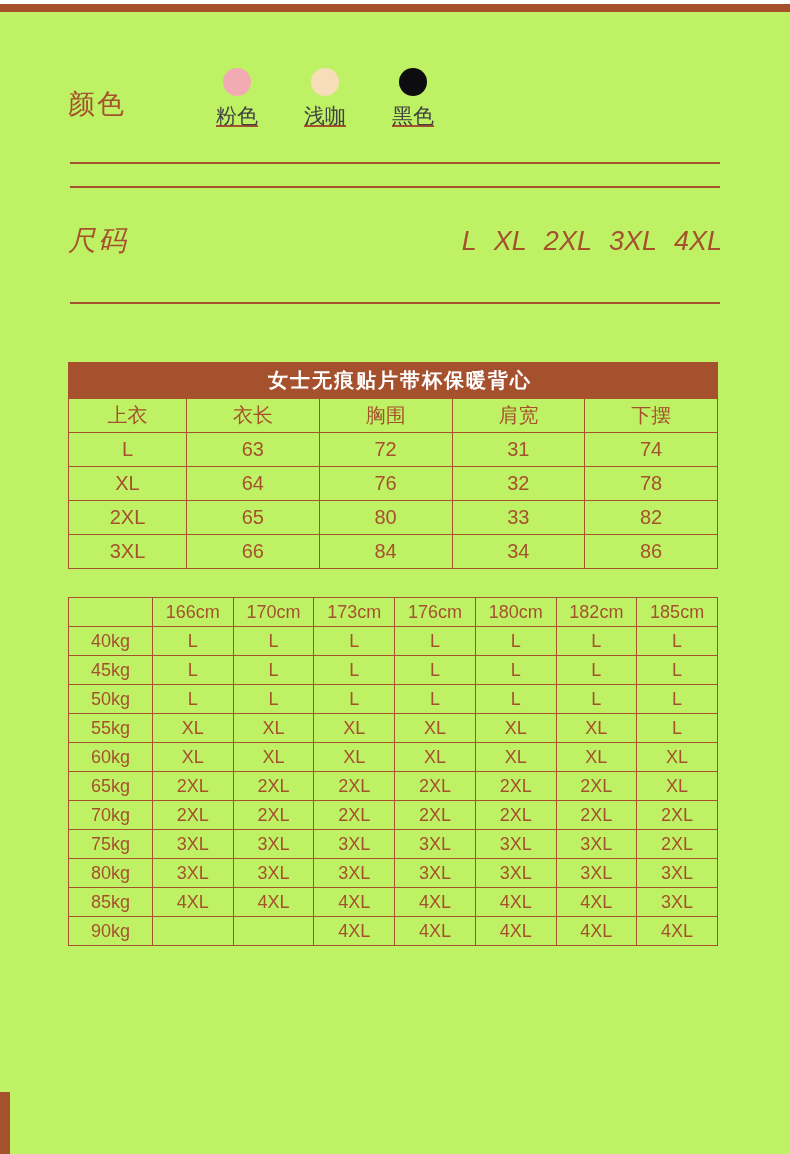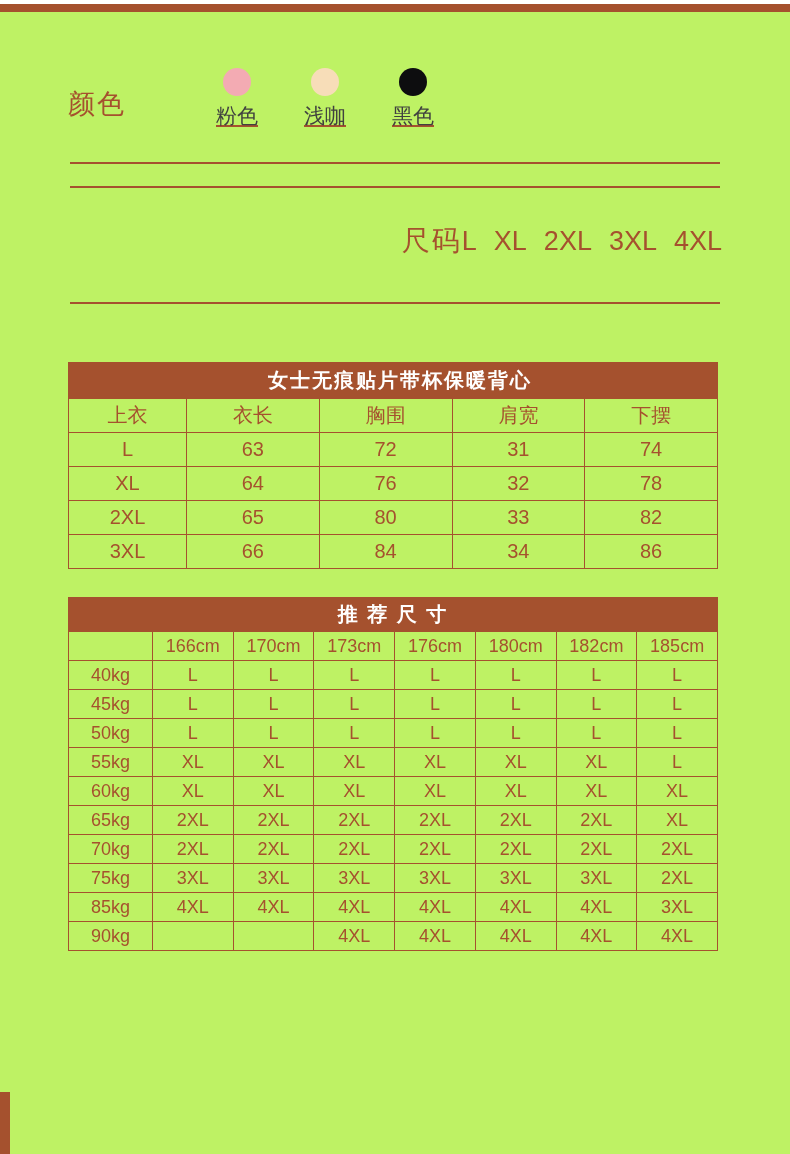--- a/index.html
+++ b/index.html
@@ -33,21 +33,21 @@
   .swatch { display: flex; flex-direction: column; align-items: center; gap: 6px; cursor: pointer; }
   .dot { width: 28px; height: 28px; border-radius: 50%; display: block; }
   .dot-label { font-size: 21px; color: #40413f; }
   .rule-1 { margin-top: 32px; }
 
   
   .fabric { margin: 28px 68px 0; font-size: 23px; line-height: 42px; }
   .rule-2 { margin-top: 22px; }
 
   
-  .size-row { display: flex; justify-content: flex-end; align-items: center; margin: 34px 68px 0; }
+  .size-row { display: flex; justify-content: space-between; align-items: center; margin: 34px 68px 0; font-style: italic; }
   .size-row .section-label { font-size: 28px; font-weight: 400; letter-spacing: 2px; }
   .size-values { display: flex; gap: 17px; font-size: 27px; }
   .rule-3 { margin-top: 42px; }
 
   
   table {
     width: 650px;
     margin-left: 68px;
     border-collapse: collapse;
     table-layout: fixed;
@@ -172,23 +172,20 @@
       <col style="width:84px">
         <col>
         <col>
         <col>
         <col>
         <col>
         <col>
         <col>
     </colgroup>
     <thead>
-      <tr class="table-title">
-        <th colspan="8">推 荐 尺 寸</th>
-      </tr>
       <tr>
           <th></th>
           <th>166cm</th>
           <th>170cm</th>
           <th>173cm</th>
           <th>176cm</th>
           <th>180cm</th>
           <th>182cm</th>
           <th>185cm</th>
         </tr>
@@ -268,20 +265,30 @@
           <td>75kg</td>
           <td>3XL</td>
           <td>3XL</td>
           <td>3XL</td>
           <td>3XL</td>
           <td>3XL</td>
           <td>3XL</td>
           <td>2XL</td>
         </tr>
         <tr>
+          <td>80kg</td>
+          <td>3XL</td>
+          <td>3XL</td>
+          <td>3XL</td>
+          <td>3XL</td>
+          <td>3XL</td>
+          <td>3XL</td>
+          <td>3XL</td>
+        </tr>
+        <tr>
           <td>85kg</td>
           <td>4XL</td>
           <td>4XL</td>
           <td>4XL</td>
           <td>4XL</td>
           <td>4XL</td>
           <td>4XL</td>
           <td>3XL</td>
         </tr>
         <tr>

